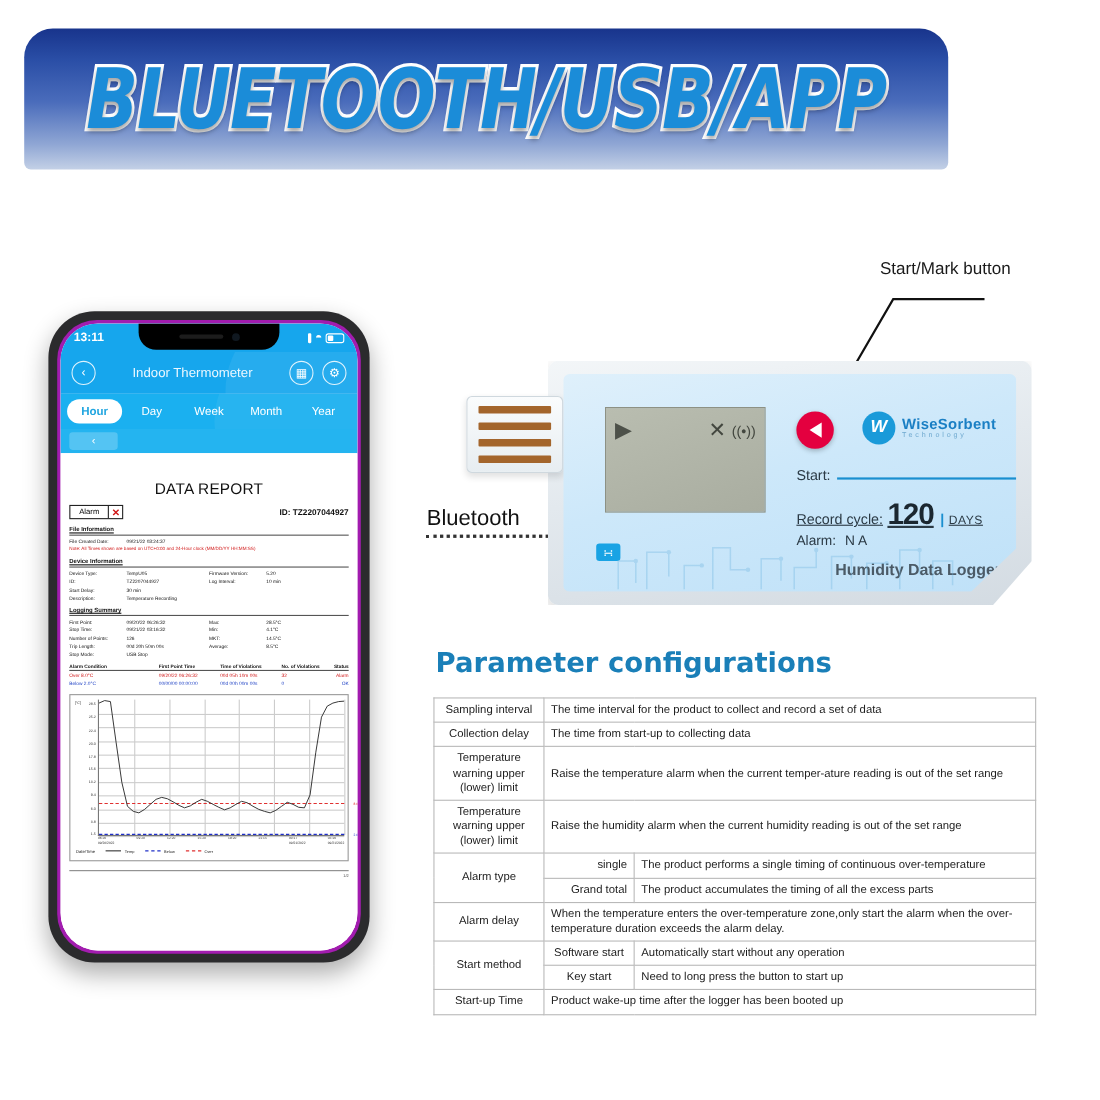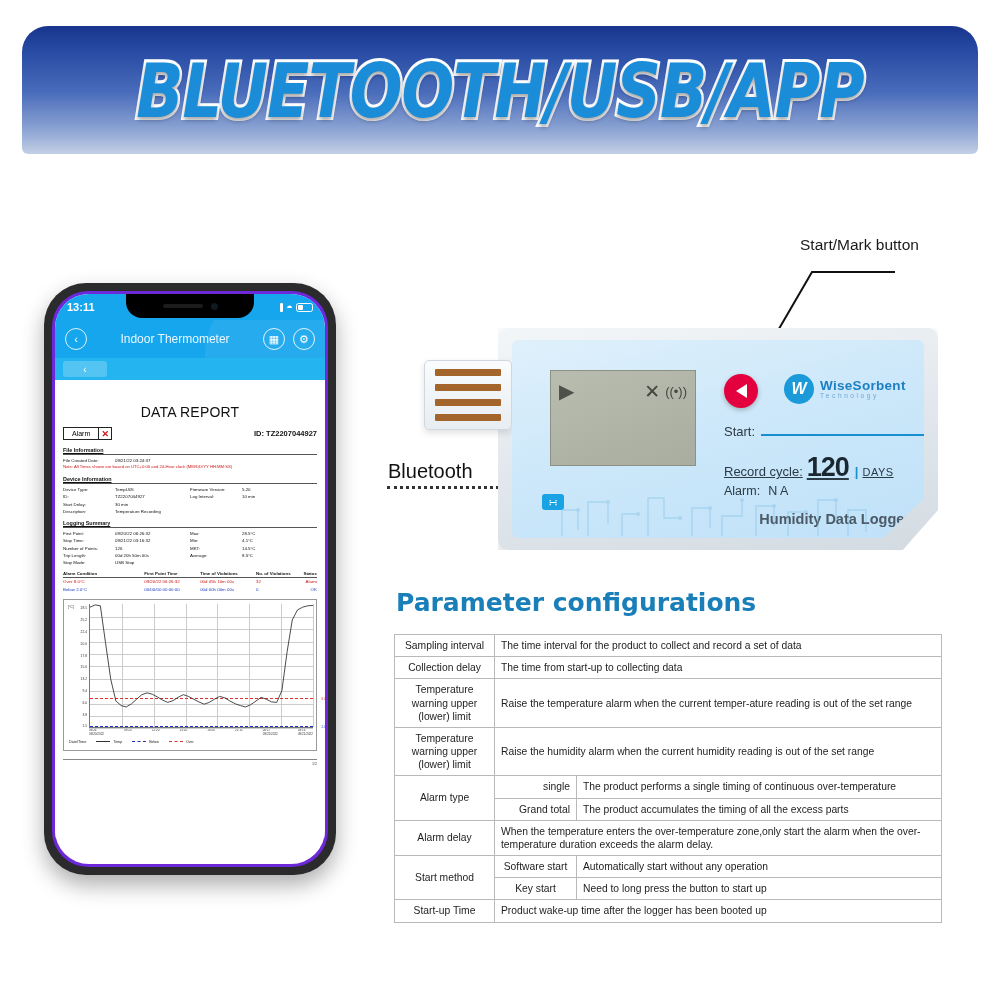--- a/index.html
+++ b/index.html
@@ -7,21 +7,21 @@
     width: 1000px; height: 1000px;
     background: #ffffff;
     font-family: "Liberation Sans", sans-serif;
     position: relative;
     overflow: hidden;
   }
 
   
   .banner {
     position: absolute; left: 22px; top: 26px;
-    width: 956px; height: 128px;
+    width: 840px; height: 128px;
     background: linear-gradient(180deg, #18348c 0%, #2a4ea6 22%, #4a6cbb 52%, #8fa6d4 82%, #c3d0e6 100%);
     border-radius: 26px 26px 6px 6px;
     display: flex; align-items: center; justify-content: center;
   }
   .banner-title {
     font-family: "DejaVu Sans", sans-serif;
     font-size: 62px;
     font-weight: bold;
     font-style: italic;
     letter-spacing: -1px;
@@ -37,21 +37,21 @@
   .phone {
     position: absolute; left: 44px; top: 283px;
     width: 292px; height: 592px;
     background: #2b2b2d;
     border-radius: 42px;
     box-shadow: 0 10px 22px rgba(0,0,0,.32);
     padding: 8px;
   }
   .phone-inner {
     width: 100%; height: 100%;
-    background: #6d28d9;
+    background: #a21caf;
     border-radius: 36px;
     padding: 3px;
     position: relative;
   }
   .phone-screen {
     width: 100%; height: 100%;
     background: #fff;
     border-radius: 34px;
     overflow: hidden;
     position: relative;
@@ -342,20 +342,27 @@
         </span>
       </div>
 
       <div class="appbar">
         <div class="circ-btn">‹</div>
         <div class="app-title">Indoor Thermometer</div>
         <div class="circ-btn">▦</div>
         <div class="circ-btn">⚙</div>
       </div>
 
+      <div class="tabs">
+        <div class="tab active">Hour</div>
+        <div class="tab">Day</div>
+        <div class="tab">Week</div>
+        <div class="tab">Month</div>
+        <div class="tab">Year</div>
+      </div>
 
       <div class="subbar">
         <div class="back">‹</div>
       </div>
 
       <div class="report">
         <div class="rep-title">DATA REPORT</div>
 
         <div class="rep-row1">
           <div class="alarm-box">

